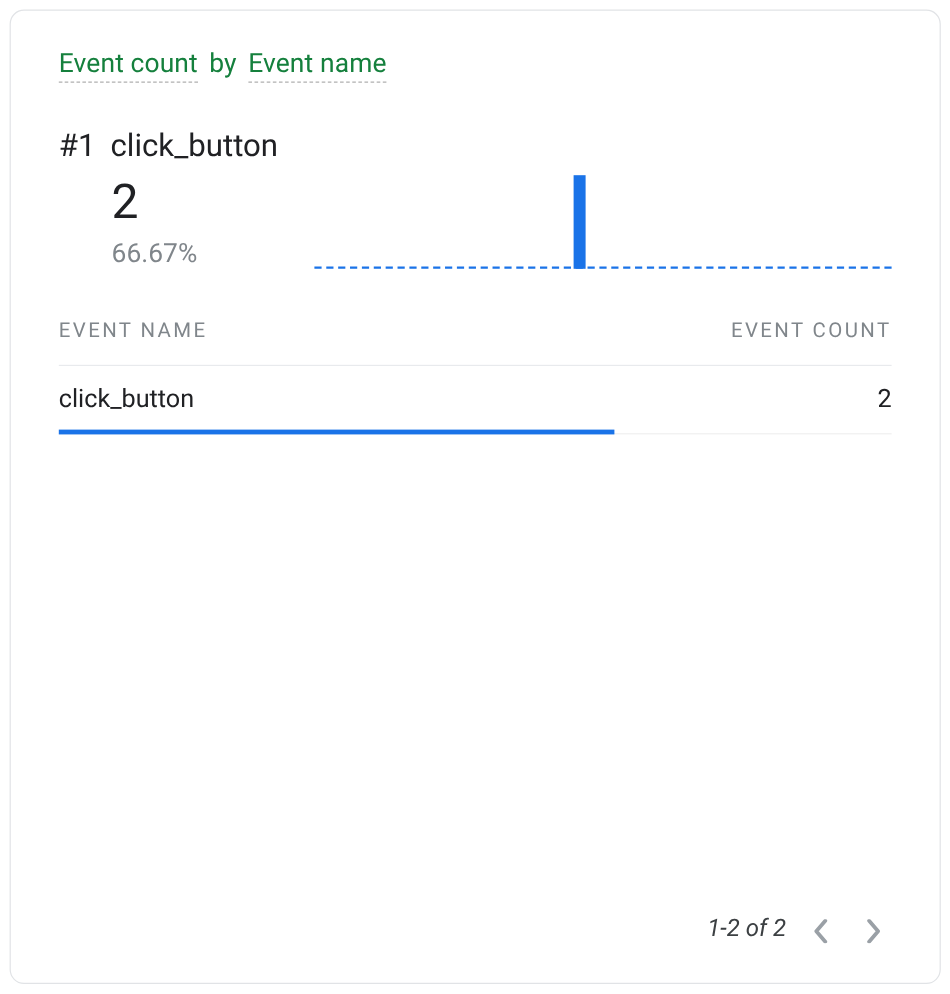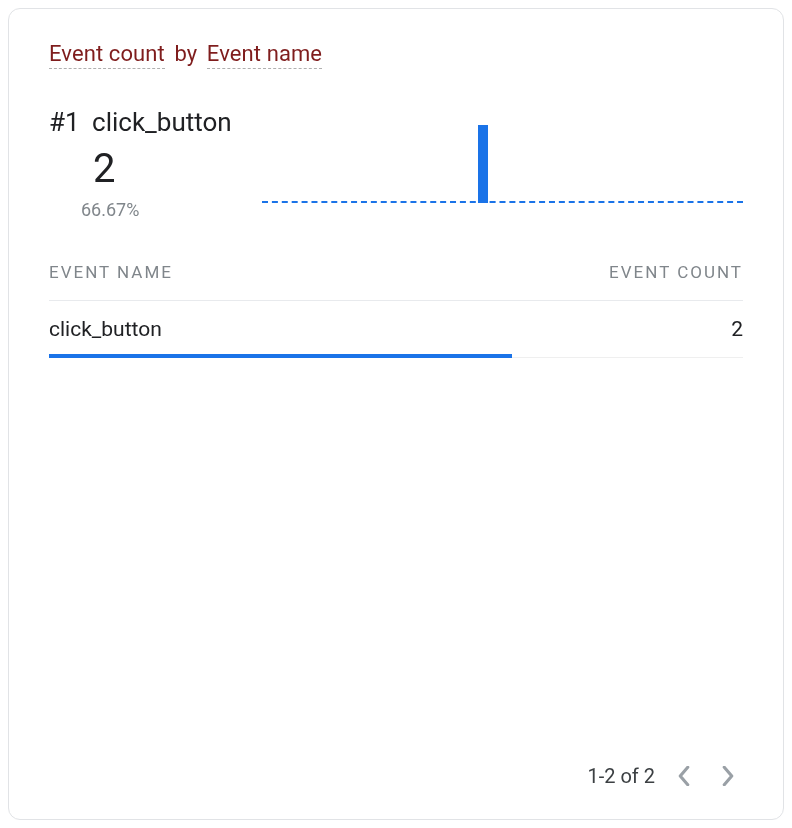--- a/index.html
+++ b/index.html
@@ -16,40 +16,40 @@
       width: 776px;
       height: 812px;
       border: 1px solid #e1e3e6;
       border-radius: 12px;
       padding: 32px 40px 28px 40px;
       position: relative;
       color: #202124;
     }
     .title-row {
       font-size: 22px;
-      color: #7f1d1d;
+      color: #15803d;
       letter-spacing: 0.1px;
       margin-bottom: 38px;
     }
     .title-metric {
       border-bottom: 1px dashed #b0b0b0;
       padding-bottom: 2px;
       display: inline-block;
     }
     .title-by {
       padding: 0 4px;
     }
     .title-dim {
       border-bottom: 1px dashed #b0b0b0;
       padding-bottom: 2px;
       display: inline-block;
     }
     .hero {
       display: flex;
-      align-items: center;
+      align-items: flex-end;
       gap: 20px;
       margin-bottom: 42px;
     }
     .hero-left {
       flex: 0 0 auto;
     }
     .hero-rank-name {
       font-size: 26px;
       color: #202124;
       margin-bottom: 12px;
@@ -59,23 +59,23 @@
       margin-right: 6px;
     }
     .hero-value {
       font-size: 40px;
       color: #202124;
       margin-left: 44px;
       line-height: 1;
       margin-bottom: 10px;
     }
     .hero-pct {
-      font-size: 18px;
+      font-size: 22px;
       color: #80868b;
-      margin-left: 32px;
+      margin-left: 44px;
     }
     .sparkline {
       flex: 1;
       position: relative;
       height: 78px;
       margin-left: 10px;
     }
     .sparkline-baseline {
       position: absolute;
       left: 0;
@@ -139,24 +139,25 @@
       left: 0;
       bottom: -1px;
       height: 4px;
       background: #1a73e8;
     }
     .pager {
       position: absolute;
       bottom: 28px;
       right: 40px;
       display: flex;
-      align-items: center;
+      align-items: flex-start;
       gap: 14px;
       color: #3c4043;
       font-size: 20px;
+      font-style: italic;
     }
     .pager-text {
       color: #3c4043;
     }
     .pager-btn {
       width: 30px;
       height: 30px;
       display: flex;
       align-items: center;
       justify-content: center;

